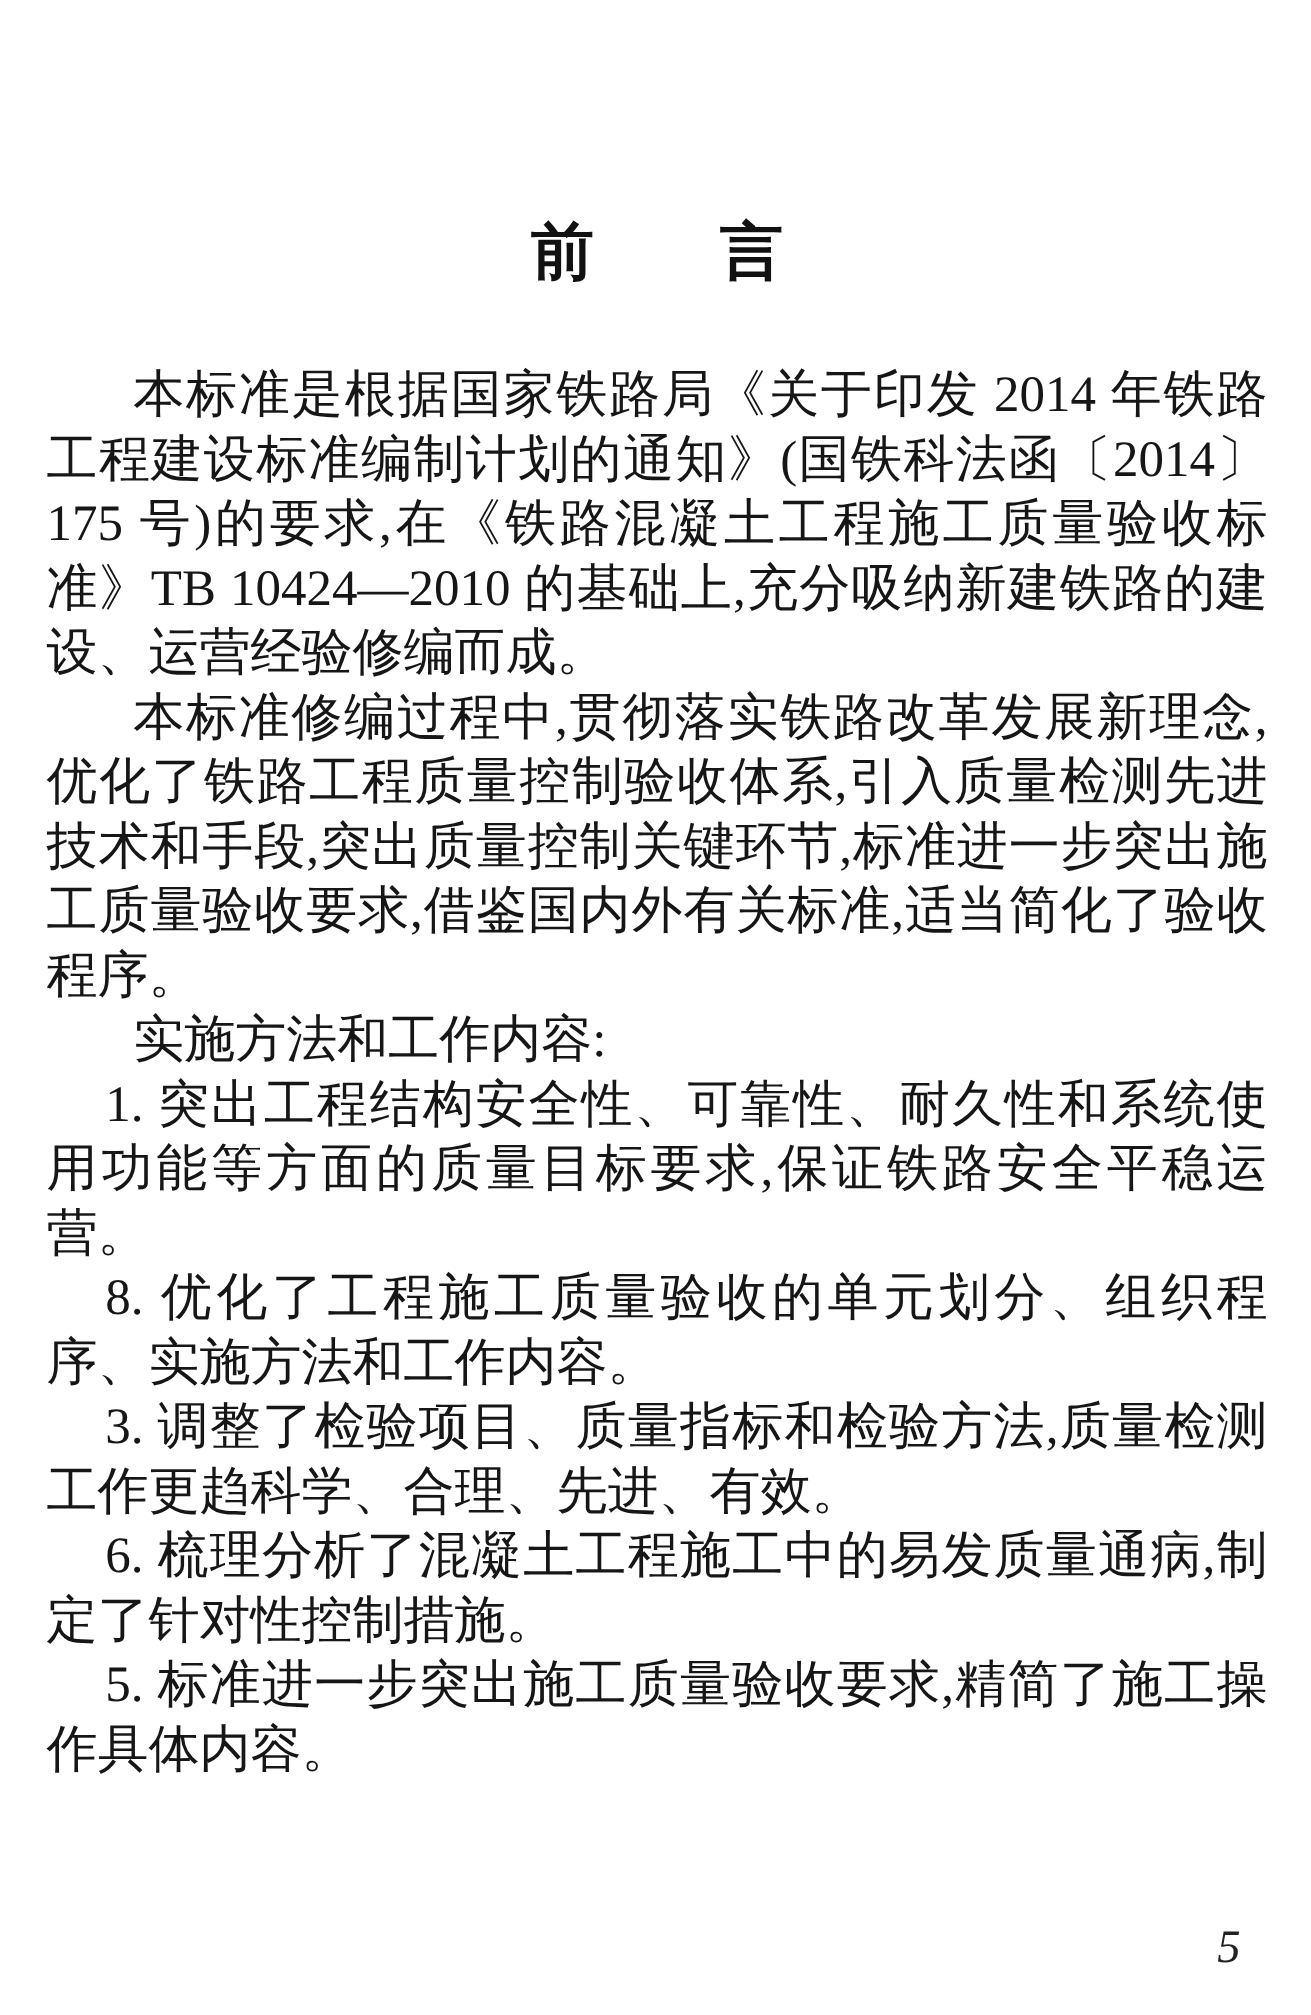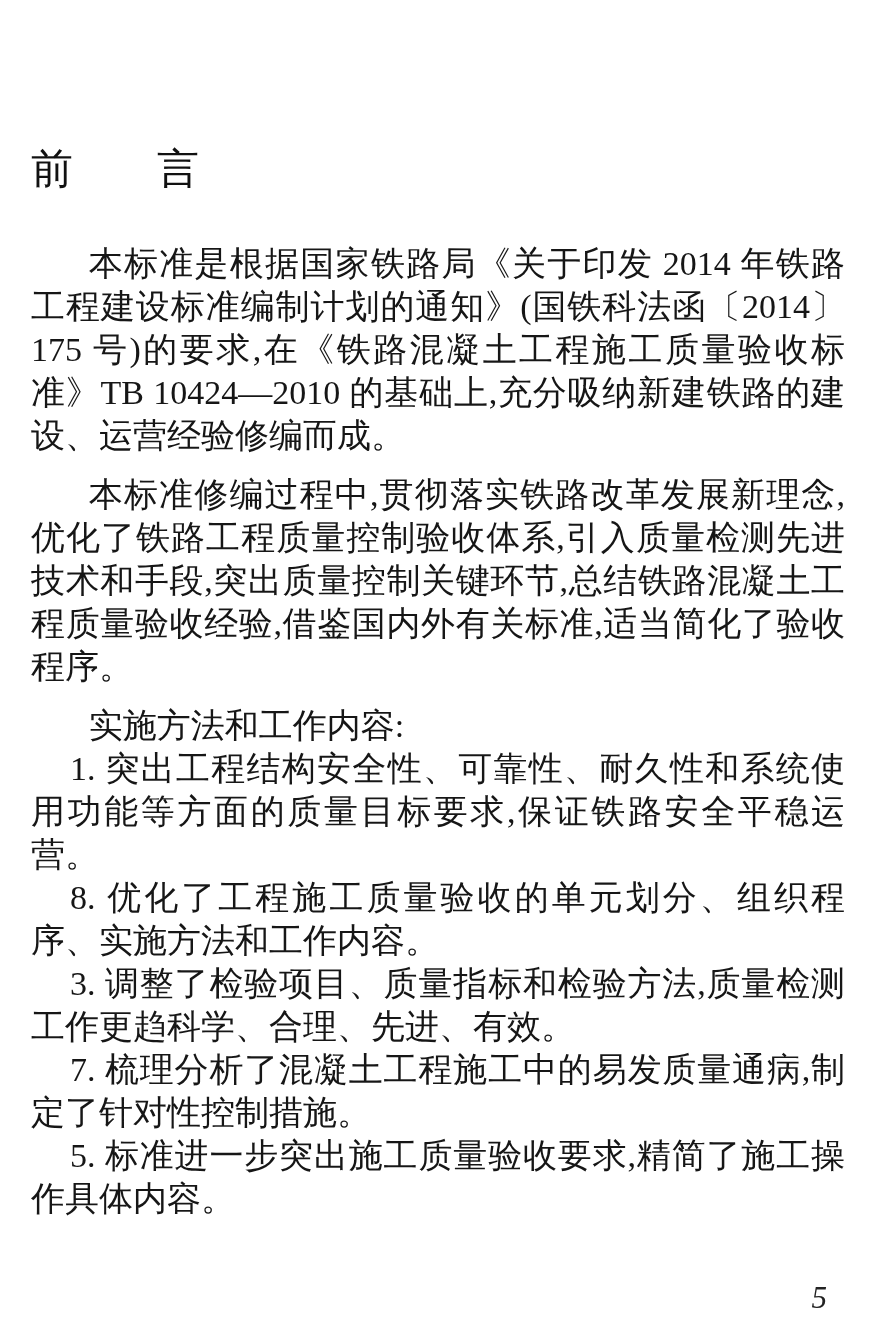--- a/index.html
+++ b/index.html
@@ -19,38 +19,38 @@
     box-sizing: border-box;
     width: 874px;
     height: 1343px;
     padding: 148px 29px 0 31px;
     position: relative;
   }
   .doc-title {
     margin: 0 0 52px 0;
     font-size: 42px;
     line-height: 1;
-    font-weight: 400;
+    font-weight: 700;
+    text-align: center;
     color: #111111;
     white-space: pre;
   }
   .content {
     font-size: 34px;
     line-height: 43px;
     text-align: justify;
     text-justify: inter-character;
     color: #161616;
   }
   .content p {
     margin: 0;
     padding: 0;
   }
   .content p.para {
     text-indent: 1.7em;
-    margin-top: 16px;
   }
   .content p.item {
     text-indent: 1.15em;
   }
   .page-number {
     position: absolute;
     top: 1280px;
     right: 47px;
     font-size: 31px;
     line-height: 36px;
@@ -59,23 +59,23 @@
   }
 </style>
 </head>
 <body>
 
 <div class="page">
   <h1 class="doc-title">前　　言</h1>
 
   <div class="content">
       <p class="para">本标准是根据国家铁路局《关于印发 2014 年铁路工程建设标准编制计划的通知》(国铁科法函〔2014〕175 号)的要求,在《铁路混凝土工程施工质量验收标准》TB 10424—2010 的基础上,充分吸纳新建铁路的建设、运营经验修编而成。</p>
-      <p class="para">本标准修编过程中,贯彻落实铁路改革发展新理念,优化了铁路工程质量控制验收体系,引入质量检测先进技术和手段,突出质量控制关键环节,总结铁路混凝土工程质量验收经验,借鉴国内外有关标准,适当简化了验收程序。</p>
+      <p class="para">本标准修编过程中,贯彻落实铁路改革发展新理念,优化了铁路工程质量控制验收体系,引入质量检测先进技术和手段,突出质量控制关键环节,标准进一步突出施工质量验收要求,借鉴国内外有关标准,适当简化了验收程序。</p>
       <p class="para">实施方法和工作内容:</p>
       <p class="item">1. 突出工程结构安全性、可靠性、耐久性和系统使用功能等方面的质量目标要求,保证铁路安全平稳运营。</p>
       <p class="item">8. 优化了工程施工质量验收的单元划分、组织程序、实施方法和工作内容。</p>
       <p class="item">3. 调整了检验项目、质量指标和检验方法,质量检测工作更趋科学、合理、先进、有效。</p>
-      <p class="item">7. 梳理分析了混凝土工程施工中的易发质量通病,制定了针对性控制措施。</p>
+      <p class="item">6. 梳理分析了混凝土工程施工中的易发质量通病,制定了针对性控制措施。</p>
       <p class="item">5. 标准进一步突出施工质量验收要求,精简了施工操作具体内容。</p>
     </div>
 
   <div class="page-number">5</div>
 </div>
 
 </body></html>

